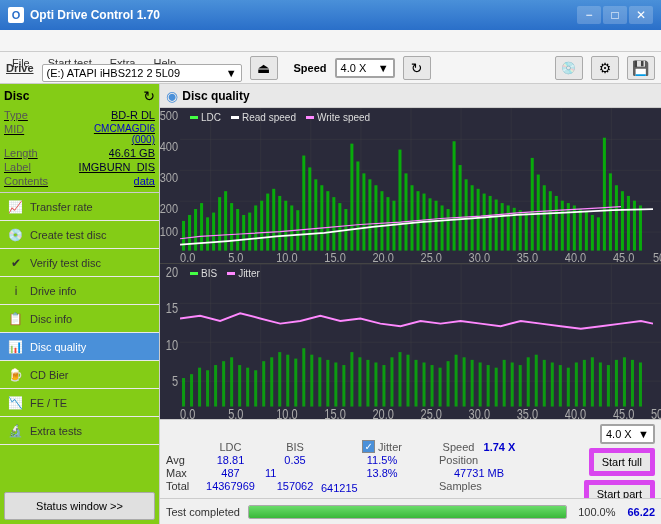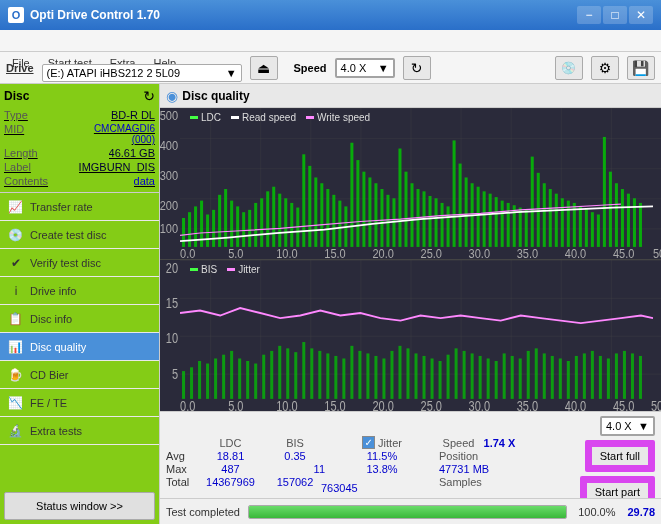--- a/index.html
+++ b/index.html
@@ -234,21 +234,21 @@
     .checkbox {
       width: 13px; height: 13px;
       border: 1px solid #888;
       background: #4a90d9;
       display: flex; align-items: center; justify-content: center;
       color: white; font-size: 10px;
     }
 
     .btn-full, .btn-part {
       background: #e8e8e8;
-      border: 7px solid #d946ef;
+      border: 5px solid #d946ef;
       border-radius: 2px;
       cursor: pointer;
       padding: 3px 8px;
       font-size: 11px;
       white-space: nowrap;
     }
 
     
     .progress-bar-container {
       background: #f0f0f0;
@@ -668,23 +668,23 @@
             </div>
 
             <div style="color:#333;">Avg</div>
             <div style="text-align:center; color:#0000cc;">18.81</div>
             <div style="text-align:center; color:#0000cc;">0.35</div>
             <div style="text-align:center; color:#0000cc;">11.5%</div>
             <div style="color:#555;">Position</div>
 
             <div style="color:#333;">Max</div>
             <div style="text-align:center; color:#0000cc;">487</div>
-            <div style="text-align:right; color:#0000cc;">11</div>
+            <div style="text-align:left; color:#0000cc;">11</div>
             <div style="text-align:center; color:#0000cc;">13.8%</div>
-            <div style="color:#0000cc;">47731 MB</div>
+            <div style="color:#0000cc;text-align:center;">47731 MB</div>
 
             <div style="color:#333;">Total</div>
             <div style="text-align:center; color:#0000cc;">14367969</div>
             <div style="text-align:center; color:#0000cc;">157062</div>
             <div></div>
             <div style="display:flex; gap:4px; align-items:center;">
               <span style="color:#555;">Samples</span>
             </div>
           </div>
         </div>
@@ -695,27 +695,27 @@
               <span>4.0 X</span>
               <span>▼</span>
             </div>
           </div>
           <button class="btn-full">Start full</button>
           <button class="btn-part">Start part</button>
         </div>
       </div>
 
       <div style="display:flex; padding-left:155px; margin-top:-28px;">
-        <span style="color:#0000cc;">763045</span>
+        <span style="color:#0000cc;">641215</span>
       </div>
     </div>
 
     <div class="progress-bar-container">
       <span class="status-text">Test completed</span>
       <div class="progress-bar-outer">
         <div class="progress-bar-inner" style="width:100%;"></div>
       </div>
       <span class="progress-text">100.0%</span>
-      <span style="color:#0000cc; font-weight:bold; margin-left:4px;">29.78</span>
+      <span style="color:#0000cc; font-weight:bold; margin-left:4px;">66.22</span>
     </div>
 
   </div>
 </div>
 
 </body></html>

